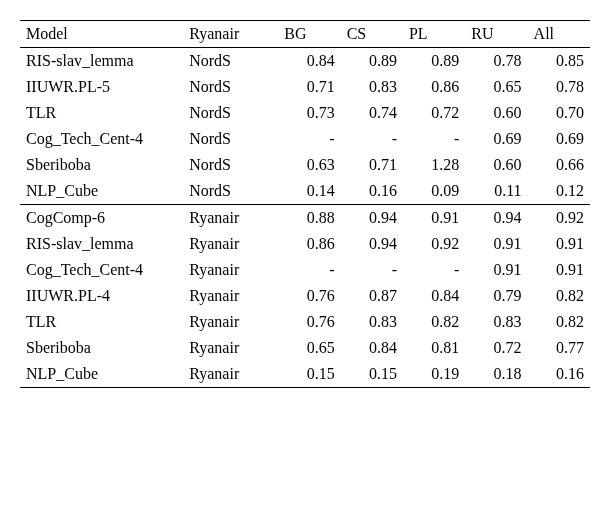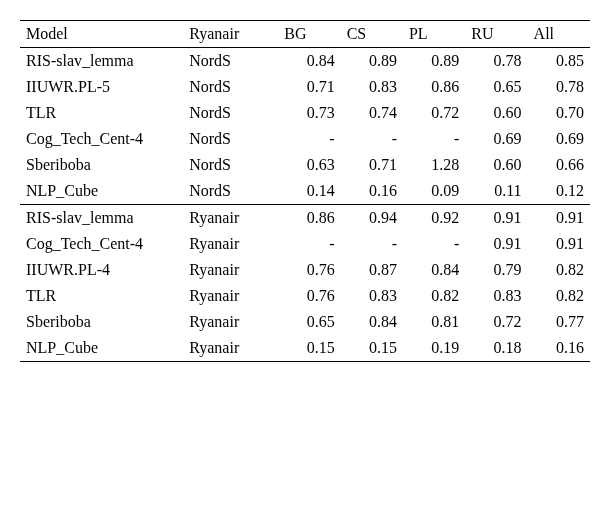--- a/index.html
+++ b/index.html
@@ -100,20 +100,29 @@
       <tr class="section-divider">
         <td>NLP_Cube</td>
         <td>NordS</td>
         <td class="num">0.14</td>
         <td class="num">0.16</td>
         <td class="num">0.09</td>
         <td class="num">0.11</td>
         <td class="num">0.12</td>
       </tr>
       <tr>
+        <td>CogComp-6</td>
+        <td>Ryanair</td>
+        <td class="num">0.88</td>
+        <td class="num">0.94</td>
+        <td class="num">0.91</td>
+        <td class="num">0.94</td>
+        <td class="num">0.92</td>
+      </tr>
+      <tr>
         <td>RIS-slav_lemma</td>
         <td>Ryanair</td>
         <td class="num">0.86</td>
         <td class="num">0.94</td>
         <td class="num">0.92</td>
         <td class="num">0.91</td>
         <td class="num">0.91</td>
       </tr>
       <tr>
         <td>Cog_Tech_Cent-4</td>

